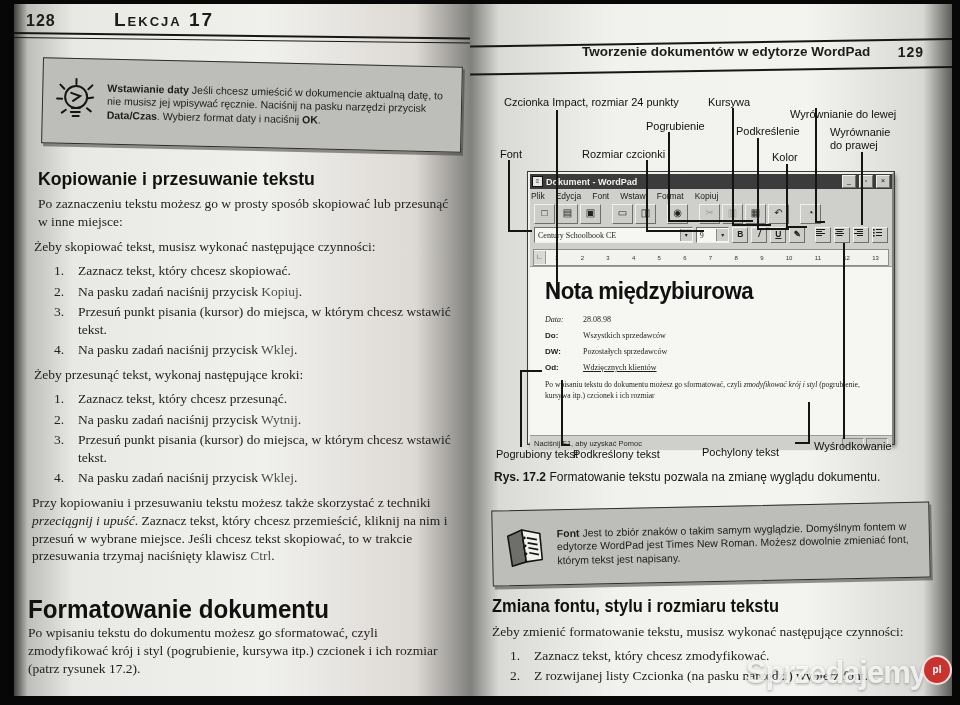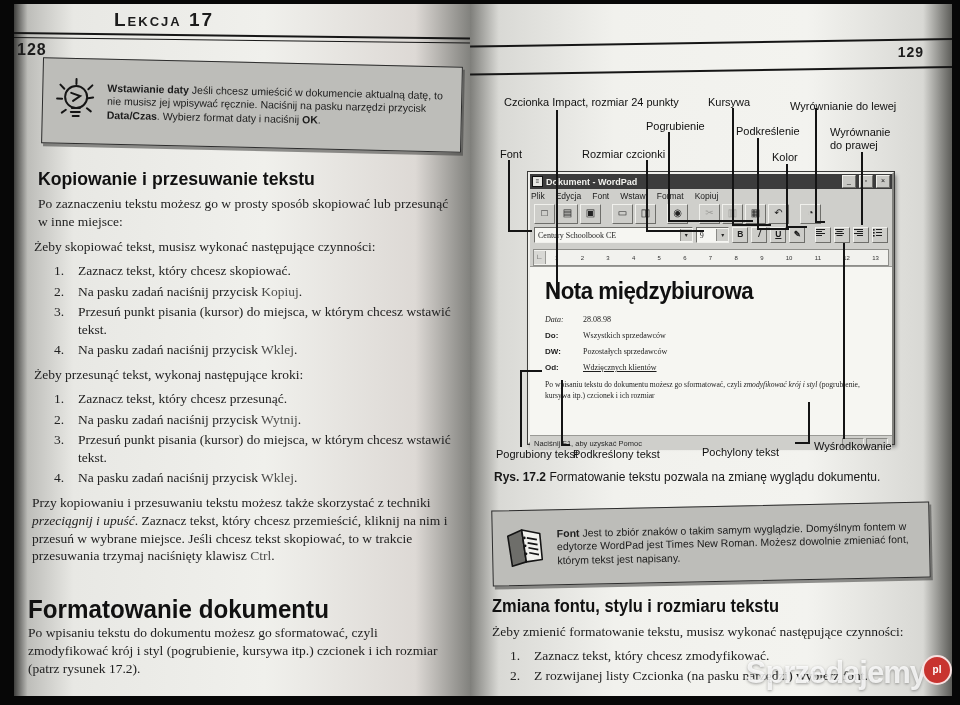--- a/index.html
+++ b/index.html
@@ -7,21 +7,21 @@
          font-family:"Liberation Sans",sans-serif;color:#1c1c1c;}
   .photo::after{content:"";position:absolute;left:0;right:0;bottom:0;height:9px;background:#070707;z-index:40;}
   .page{position:absolute;top:4px;height:696px;}
   .page-left{left:14px;width:456px;
     background:linear-gradient(90deg,#3f3f3d 0,#bdbdb9 3%,#e8e8e4 13%,#f0f0ec 55%,#ddd9d5 88%,#82827e 100%);}
   .page-right{left:470px;width:482px;
     background:linear-gradient(90deg,#7e7e7a 0,#d9d9d5 6%,#f1f1ed 30%,#f3f3ef 70%,#d8d8d4 94%,#5c5c58 100%);}
   .b{font-weight:bold;}
   .i{font-style:italic;}
   
-  .lp-num{position:absolute;left:3px;top:8px;font-weight:bold;font-size:16px;letter-spacing:1px;margin-top:29px;}
+  .lp-num{position:absolute;left:12px;top:8px;font-weight:bold;font-size:16px;letter-spacing:1px;}
   .lp-chapter{position:absolute;left:100px;top:5px;font-weight:bold;font-size:19px;
     font-variant:small-caps;letter-spacing:2px;}
   .rule{position:absolute;left:0;width:100%;background:#161616;height:2px;transform-origin:left center;}
   .tipbox{position:absolute;background:#bdbdb9;border:1px solid #2c2c2c;
     box-shadow:2px 3px 0 rgba(60,60,58,.55);display:flex;align-items:center;z-index:5;}
   .tipbox .icon-cell{flex:0 0 64px;display:flex;justify-content:center;}
   .tipbox .tip-text{font-size:10.5px;line-height:1.3;padding:6px 10px 6px 0;}
   .h-section{position:absolute;font-weight:bold;color:#111;white-space:nowrap;}
   .h-section>span{display:inline-block;transform:scaleX(.93);transform-origin:left;}
   .lp-par{position:absolute;font-family:"Liberation Serif",serif;font-size:13.5px;line-height:1.32;color:#222;}
@@ -172,28 +172,29 @@
 
     <div class="lp-par" style="left:18px;top:490px;width:426px;"><span>Przy kopiowaniu i przesuwaniu tekstu możesz także skorzystać z techniki </span><span class="i">przeciągnij i upuść</span><span>. Zaznacz tekst, który chcesz przemieścić, kliknij na nim i przesuń w wybrane miejsce. Jeśli chcesz tekst skopiować, to w trakcie przesuwania trzymaj naciśnięty klawisz </span><span class="kw">Ctrl</span><span>.</span></div>
 
     <div class="h-section" style="left:14px;top:580px;font-size:26px;margin-top:10px;">
       <span>Formatowanie dokumentu</span></div>
     <div class="lp-par" style="left:14px;top:620px;width:432px;">Po wpisaniu tekstu do dokumentu możesz go sformatować, czyli zmodyfikować krój i styl (pogrubienie, kursywa itp.) czcionek i ich rozmiar (patrz rysunek 17.2).</div>
   </div>
 
   <div class="page page-right">
     <div class="rule" style="top:34px;transform:rotate(-.9deg);transform-origin:right center;"></div>
+    <div class="rp-head-label">Tworzenie dokumentów w edytorze WordPad</div>
     <div class="rp-head-num">129</div>
     <div class="rule" style="top:62px;transform:rotate(-.9deg);transform-origin:right center;"></div>
 
     <div class="figure">
 
       <div class="callout" style="left:34px;top:0;">Czcionka Impact, rozmiar 24 punkty</div>
       <div class="callout" style="left:238px;top:0;">Kursywa</div>
-      <div class="callout" style="left:320px;top:4px;">Wyrównianie do lewej</div>
+      <div class="callout" style="left:320px;top:12px;">Wyrównianie do lewej</div>
       <div class="callout" style="left:176px;top:24px;">Pogrubienie</div>
       <div class="callout" style="left:266px;top:29px;">Podkreślenie</div>
       <div class="callout" style="left:360px;top:30px;"><span>Wyrównanie</span><br><span>do prawej</span></div>
       <div class="callout" style="left:30px;top:52px;">Font</div>
       <div class="callout" style="left:112px;top:52px;">Rozmiar czcionki</div>
       <div class="callout" style="left:302px;top:55px;">Kolor</div>
 
       <div class="vline" style="left:86px;top:14px;height:186px;"></div>
       <div class="vline" style="left:38px;top:64px;height:70px;"></div>
       <div class="hline" style="left:38px;top:134px;width:24px;"></div>

